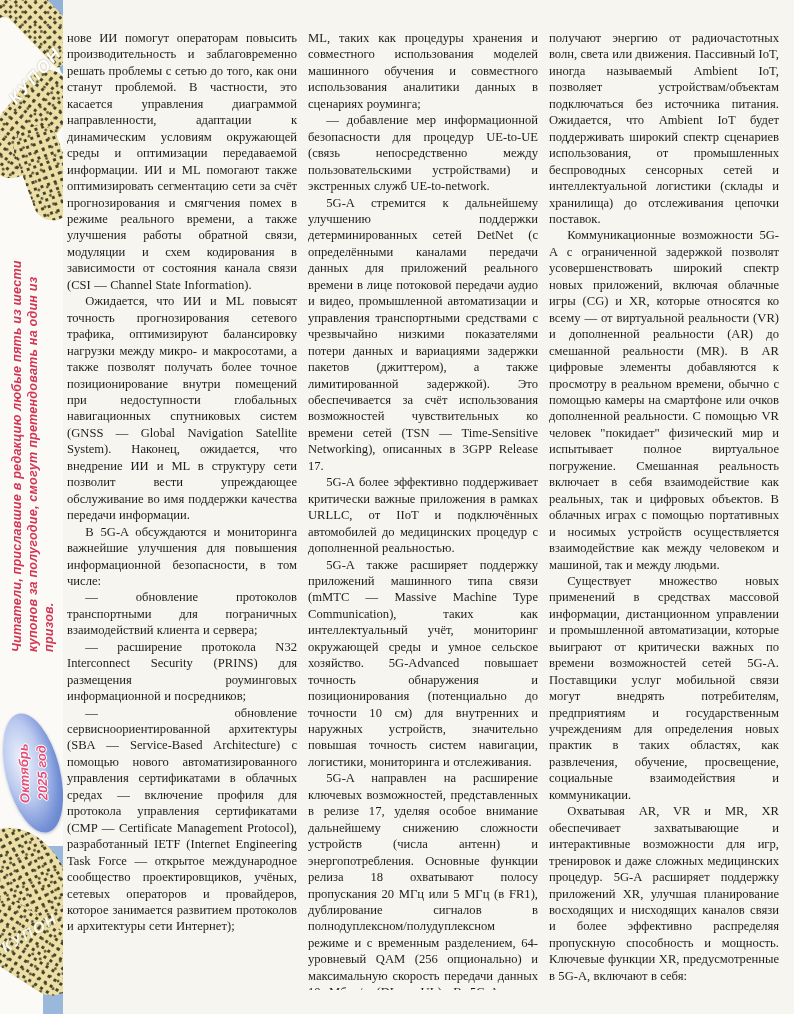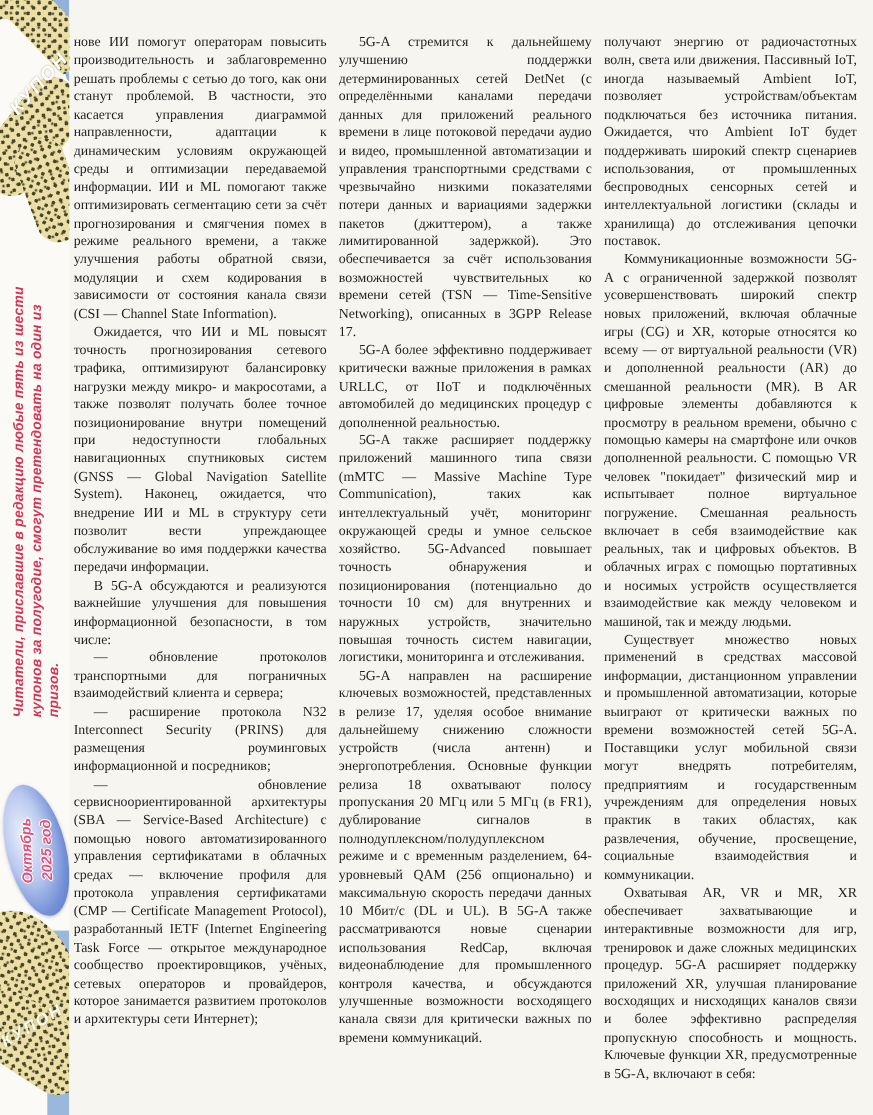--- a/index.html
+++ b/index.html
@@ -110,28 +110,30 @@
     <span class="coupon-word-2">КУПОН</span>
   </div>
 
 </aside>
 
 <main class="content">
 
   <div class="col">
     <p class="noindent">нове ИИ помогут операторам повысить производительность и заблаговременно решать проблемы с сетью до того, как они станут проблемой. В частности, это касается управления диаграммой направленности, адаптации к динамическим условиям окружающей среды и оптимизации передаваемой информации. ИИ и ML помогают также оптимизировать сегментацию сети за счёт прогнозирования и смягчения помех в режиме реального времени, а также улучшения работы обратной связи, модуляции и схем кодирования в зависимости от состояния канала связи (CSI — Channel State Information).</p>
     <p>Ожидается, что ИИ и ML повысят точность прогнозирования сетевого трафика, оптимизируют балансировку нагрузки между микро- и макросотами, а также позволят получать более точное позиционирование внутри помещений при недоступности глобальных навигационных спутниковых систем (GNSS — Global Navigation Satellite System). Наконец, ожидается, что внедрение ИИ и ML в структуру сети позволит вести упреждающее обслуживание во имя поддержки качества передачи информации.</p>
-    <p>В 5G-A обсуждаются и реализуются важнейшие улучшения для повышения информационной безопасности, в том числе:</p>
+    <p>В 5G-A обсуждаются и мониторинга важнейшие улучшения для повышения информационной безопасности, в том числе:</p>
     <p>— обновление протоколов транспортными для пограничных взаимодействий клиента и сервера;</p>
     <p>— расширение протокола N32 Interconnect Security (PRINS) для размещения роуминговых информационной и посредников;</p>
     <p>— обновление сервисноориентированной архитектуры (SBA — Service-Based Architecture) с помощью нового автоматизированного управления сертификатами в облачных средах — включение профиля для протокола управления сертификатами (CMP — Certificate Management Protocol), разработанный IETF (Internet Engineering Task Force — открытое международное сообщество проектировщиков, учёных, сетевых операторов и провайдеров, которое занимается развитием протоколов и архитектуры сети Интернет);</p>
 
   </div>
 
   <div class="col">
+    <p class="noindent">ML, таких как процедуры хранения и совместного использования моделей машинного обучения и совместного использования аналитики данных в сценариях роуминга;</p>
+    <p>— добавление мер информационной безопасности для процедур UE-to-UE (связь непосредственно между пользовательскими устройствами) и экстренных служб UE-to-network.</p>
     <p>5G-A стремится к дальнейшему улучшению поддержки детерминированных сетей DetNet (с определёнными каналами передачи данных для приложений реального времени в лице потоковой передачи аудио и видео, промышленной автоматизации и управления транспортными средствами с чрезвычайно низкими показателями потери данных и вариациями задержки пакетов (джиттером), а также лимитированной задержкой). Это обеспечивается за счёт использования возможностей чувствительных ко времени сетей (TSN — Time-Sensitive Networking), описанных в 3GPP Release 17.</p>
     <p>5G-A более эффективно поддерживает критически важные приложения в рамках URLLC, от IIoT и подключённых автомобилей до медицинских процедур с дополненной реальностью.</p>
     <p>5G-A также расширяет поддержку приложений машинного типа связи (mMTC — Massive Machine Type Communication), таких как интеллектуальный учёт, мониторинг окружающей среды и умное сельское хозяйство. 5G-Advanced повышает точность обнаружения и позиционирования (потенциально до точности 10 см) для внутренних и наружных устройств, значительно повышая точность систем навигации, логистики, мониторинга и отслеживания.</p>
     <p>5G-A направлен на расширение ключевых возможностей, представленных в релизе 17, уделяя особое внимание дальнейшему снижению сложности устройств (числа антенн) и энергопотребления. Основные функции релиза 18 охватывают полосу пропускания 20 МГц или 5 МГц (в FR1), дублирование сигналов в полнодуплексном/полудуплексном режиме и с временным разделением, 64-уровневый QAM (256 опционально) и максимальную скорость передачи данных 10 Мбит/с (DL и UL). В 5G-A также рассматриваются новые сценарии использования RedCap, включая видеонаблюдение для промышленного контроля качества, и обсуждаются улучшенные возможности восходящего канала связи для критически важных по времени коммуникаций.</p>
 
   </div>
 
   <div class="col">
     <p class="noindent">получают энергию от радиочастотных волн, света или движения. Пассивный IoT, иногда называемый Ambient IoT, позволяет устройствам/объектам подключаться без источника питания. Ожидается, что Ambient IoT будет поддерживать широкий спектр сценариев использования, от промышленных беспроводных сенсорных сетей и интеллектуальной логистики (склады и хранилища) до отслеживания цепочки поставок.</p>
     <p>Коммуникационные возможности 5G-A с ограниченной задержкой позволят усовершенствовать широкий спектр новых приложений, включая облачные игры (CG) и XR, которые относятся ко всему — от виртуальной реальности (VR) и дополненной реальности (AR) до смешанной реальности (MR). В AR цифровые элементы добавляются к просмотру в реальном времени, обычно с помощью камеры на смартфоне или очков дополненной реальности. С помощью VR человек "покидает" физический мир и испытывает полное виртуальное погружение. Смешанная реальность включает в себя взаимодействие как реальных, так и цифровых объектов. В облачных играх с помощью портативных и носимых устройств осуществляется взаимодействие как между человеком и машиной, так и между людьми.</p>

